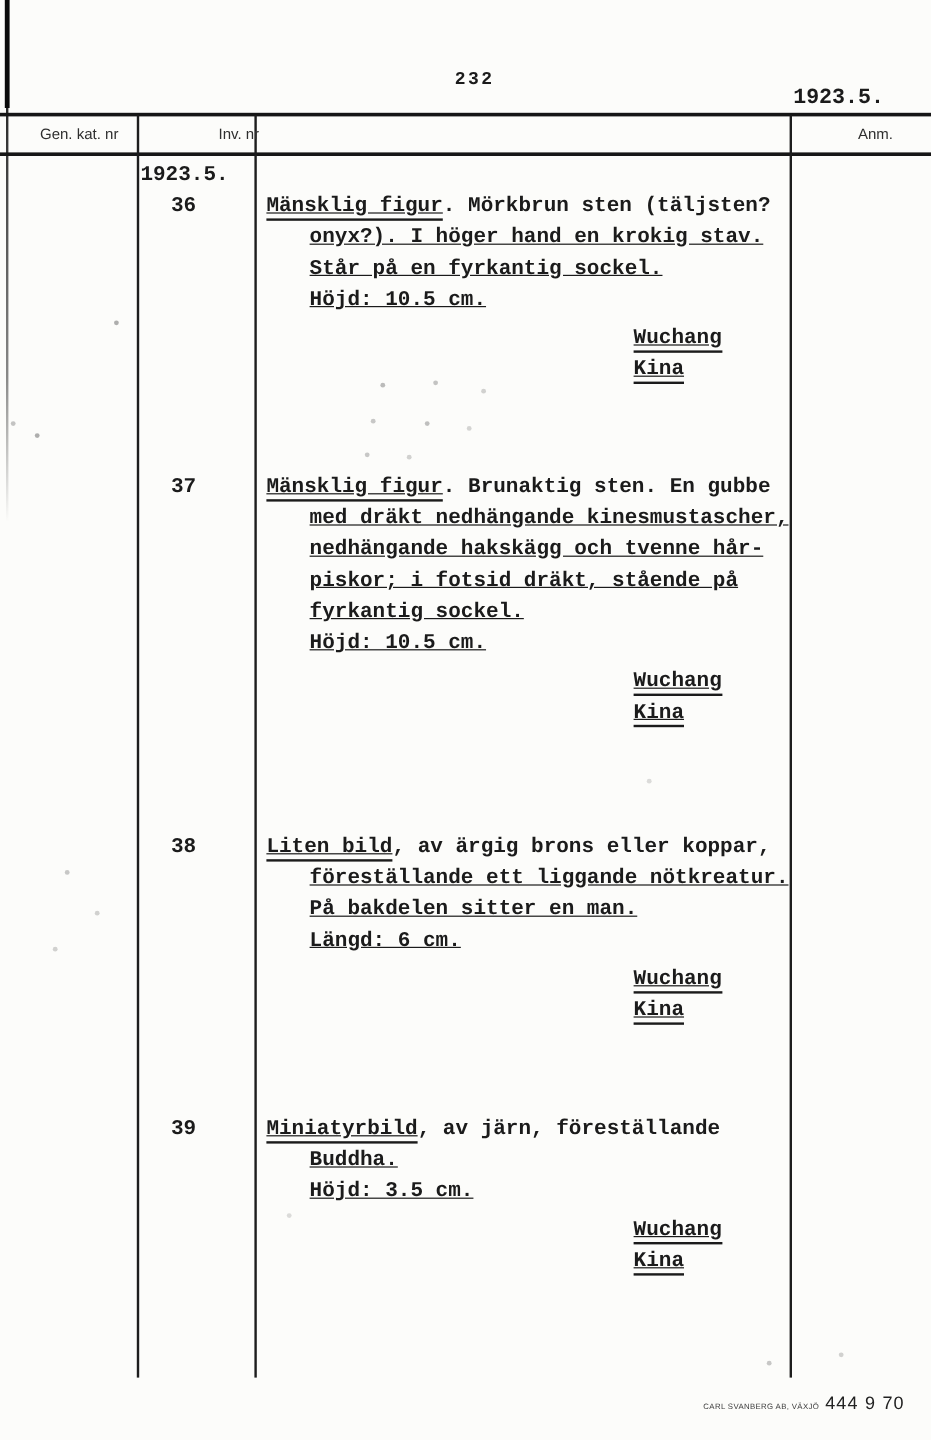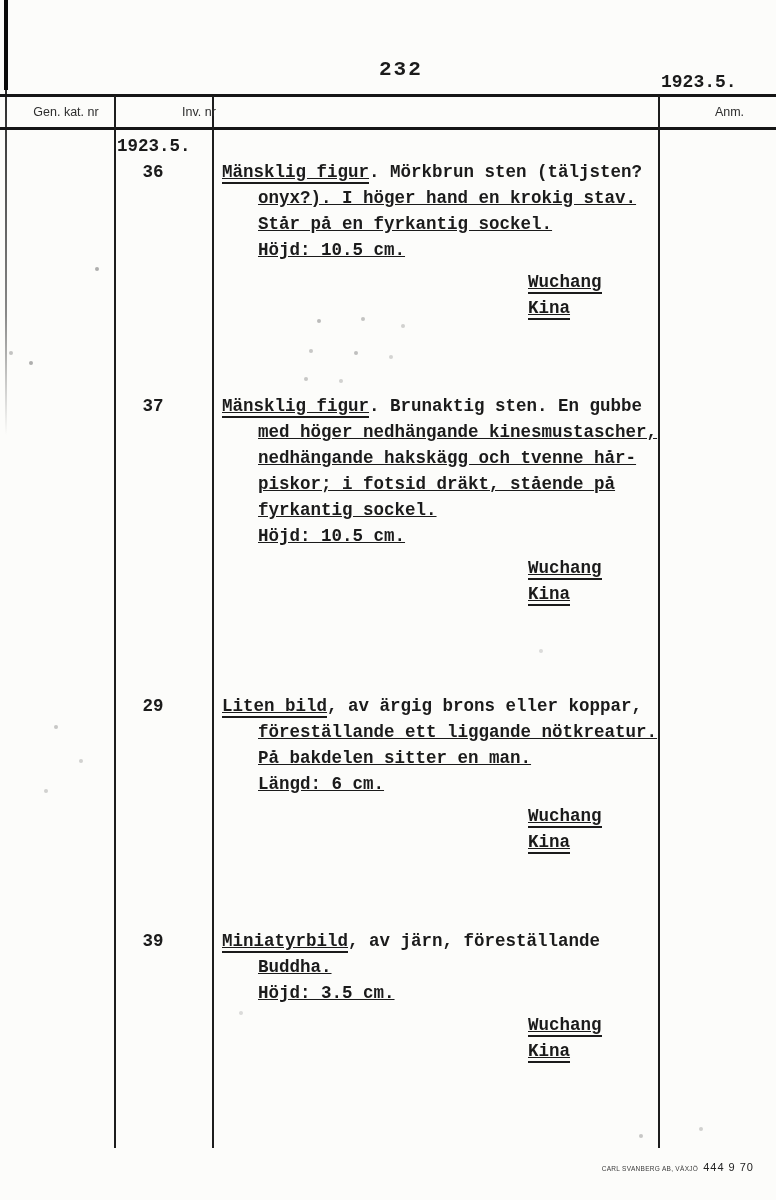--- a/index.html
+++ b/index.html
@@ -47,36 +47,36 @@
   .col-label{
     position:absolute;top:104px;height:16px;
     font-family:"Liberation Sans", sans-serif;
     font-size:12.5px;color:#2e2e2e;text-align:center;line-height:16px;
   }
   .lbl-gen{left:0;width:132px;}
   .lbl-inv{left:114px;width:98px;margin-left:36px;}
   .lbl-anm{left:658px;width:143px;}
   
   .tw{font-family:"Liberation Mono", monospace;font-weight:bold;color:#1b1b1b;}
-  .page-number{position:absolute;left:379px;top:58px;font-size:21px;letter-spacing:2px;}
+  .page-number{position:absolute;left:379px;top:58px;font-size:15px;letter-spacing:2px;}
   .year-top{position:absolute;left:661px;top:72px;font-size:18px;}
   .inv-year{position:absolute;left:117px;top:136px;font-size:17.5px;}
   .entry{position:absolute;left:0;width:776px;font-size:17.5px;line-height:26px;}
   .e36{top:159px;} .e37{top:393px;} .e38{top:693px;} .e39{top:928px;}
   .inv-nr{position:absolute;left:123px;top:0;width:60px;text-align:center;}
   .entry-text{position:absolute;left:222px;top:0;width:436px;}
   .cont{padding-left:36px;text-decoration:underline;}
   .prov{margin-top:6px;padding-left:306px;}
   .u{border-bottom:2px solid #1b1b1b;text-decoration:underline;}
   
   .imprint{position:absolute;right:22px;top:1161px;
     font-family:"Liberation Sans", sans-serif;color:#3a3a3a;
     display:flex;align-items:baseline;gap:5px;}
   .imprint-name{font-size:6.5px;letter-spacing:.3px;}
-  .imprint-code{font-size:11px;color:#222;letter-spacing:1px;font-family:"Liberation Sans",sans-serif;}
+  .imprint-code{font-size:15px;color:#222;letter-spacing:1px;font-family:"Liberation Sans",sans-serif;}
 </style>
 </head>
 <body>
 
 <div class="page">
 
   <div class="edge-bar-top"></div>
   <div class="edge-bar-fade"></div>
   <div class="specks"></div>
 
@@ -106,34 +106,34 @@
         <div><span class="u">Wuchang</span></div>
         <div><span class="u">Kina</span></div>
       </div>
     </div>
   </div>
 
   <div class="entry tw e37">
     <div class="inv-nr">37</div>
     <div class="entry-text">
       <div><span class="u">Mänsklig figur</span><span>. Brunaktig sten. En gubbe</span></div>
-      <div class="cont">med höger nedhängande kinesmustascher,</div>
+      <div class="cont">med dräkt nedhängande kinesmustascher,</div>
       <div class="cont">nedhängande hakskägg och tvenne hår-</div>
       <div class="cont">piskor; i fotsid dräkt, stående på</div>
       <div class="cont">fyrkantig sockel.</div>
       <div class="cont">Höjd: 10.5 cm.</div>
       <div class="prov">
         <div><span class="u">Wuchang</span></div>
         <div><span class="u">Kina</span></div>
       </div>
     </div>
   </div>
 
   <div class="entry tw e38">
-    <div class="inv-nr">29</div>
+    <div class="inv-nr">38</div>
     <div class="entry-text">
       <div><span class="u">Liten bild</span><span>, av ärgig brons eller koppar,</span></div>
       <div class="cont">föreställande ett liggande nötkreatur.</div>
       <div class="cont">På bakdelen sitter en man.</div>
       <div class="cont">Längd: 6 cm.</div>
       <div class="prov">
         <div><span class="u">Wuchang</span></div>
         <div><span class="u">Kina</span></div>
       </div>
     </div>

